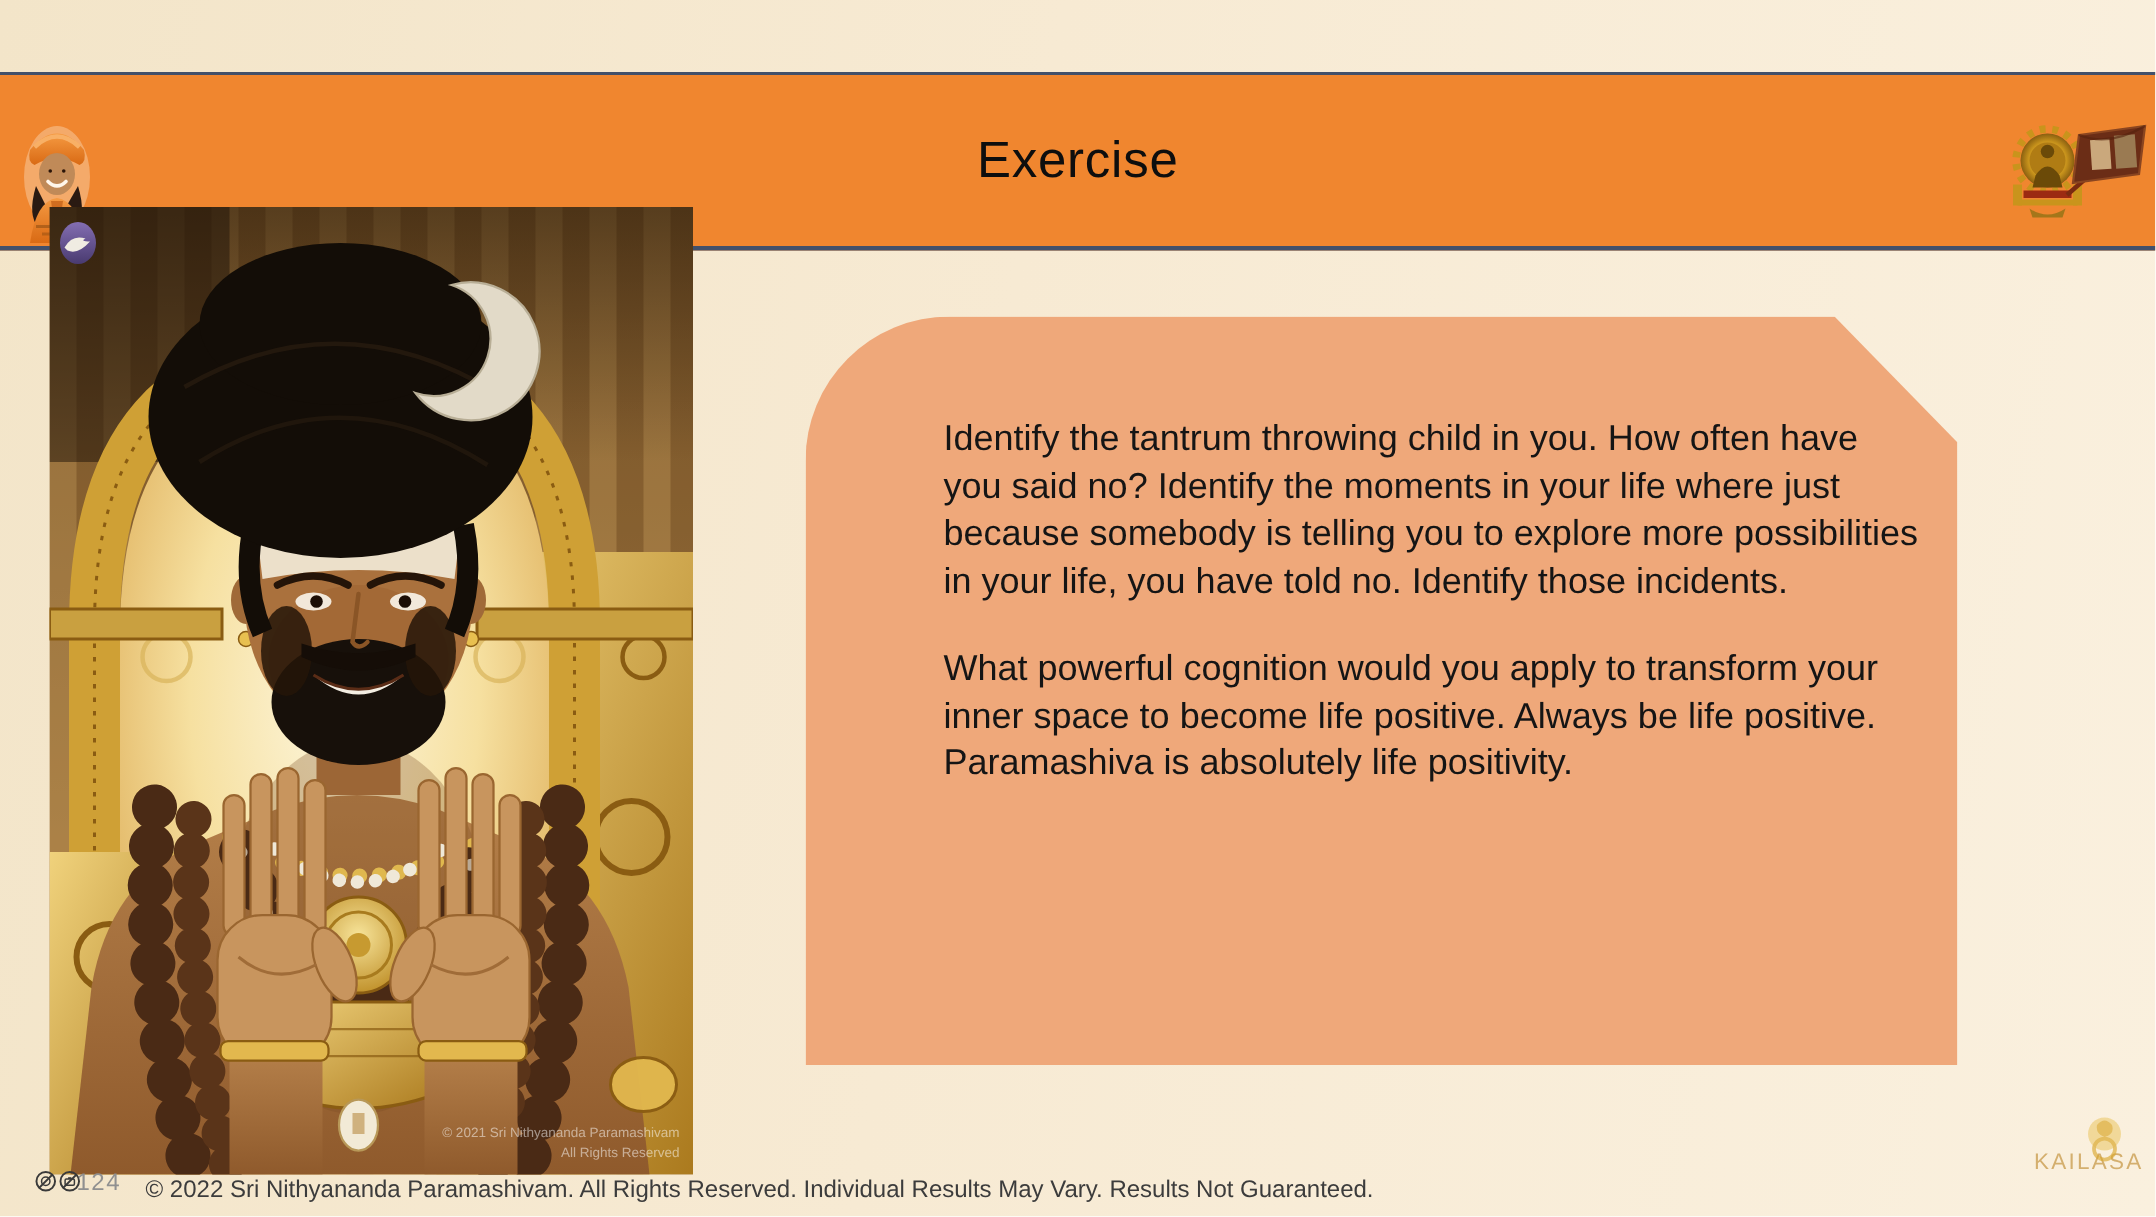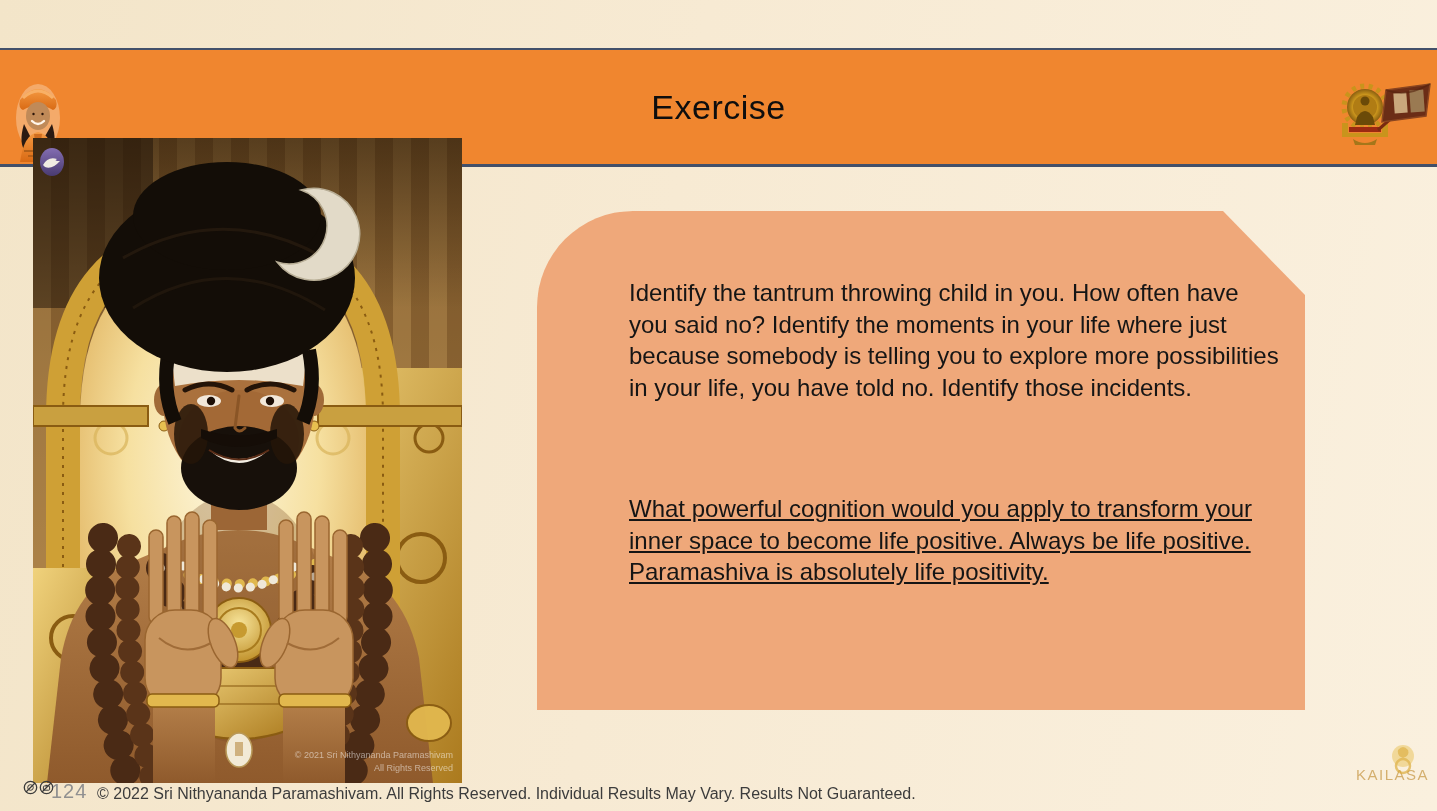--- a/index.html
+++ b/index.html
@@ -27,24 +27,24 @@
   .card{
     position:absolute;left:537px;top:211px;width:768px;height:499px;
     background:#EFA87A;border-radius:96px 0 0 0;
     -webkit-clip-path:path("M96 0 H686 L768 84 V499 H0 V96 Q0 0 96 0 Z");
     clip-path:path("M96 0 H686 L768 84 V499 H0 V96 Q0 0 96 0 Z");
     box-sizing:border-box;padding:66px 16px 0 92px;
   }
   .card p{
     margin:0;font-size:24px;line-height:31.5px;color:#151515;max-width:652px;
   }
-  .card p + p{margin-top:90px;text-decoration:underline;}
+  .card p + p{margin-top:27px;}
   
   .footer-icons{position:absolute;left:23px;top:780px;display:flex;gap:1px;}
-  .page-number{position:absolute;left:51px;top:780px;font-size:20px;color:#909090;letter-spacing:1px;}
+  .page-number{position:absolute;left:51px;top:780px;font-size:16px;color:#909090;letter-spacing:1px;}
   .copyright{position:absolute;left:97px;top:785px;font-size:16px;color:#3c3c3c;}
   .kailasa-watermark{
     position:absolute;left:1356px;top:766px;font-size:15px;letter-spacing:1.5px;
     color:#C89A4A;opacity:.75;
   }
   .kailasa-emblem{position:absolute;left:1388px;top:742px;opacity:.8;}
 </style>
 </head>
 <body>
 

